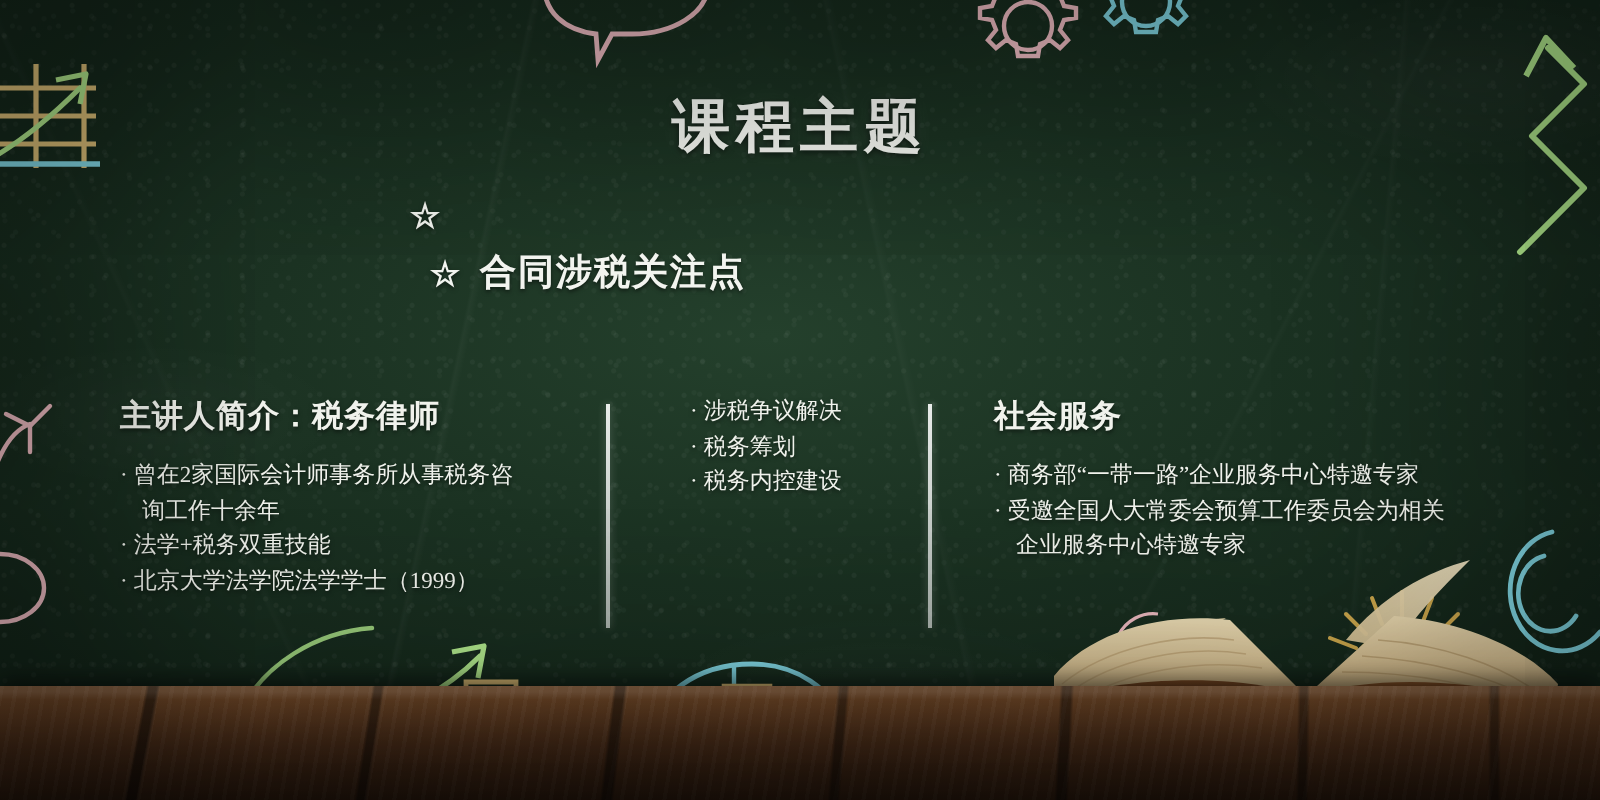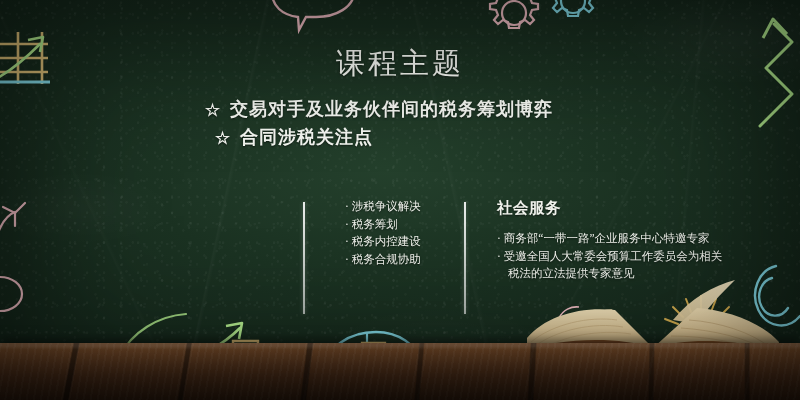--- a/index.html
+++ b/index.html
@@ -54,21 +54,21 @@
     box-shadow: inset 0 0 120px 40px rgba(0,0,0,.42);
   }
 
   
   .deco { position:absolute; pointer-events:none; }
 
   
   .title {
     position:absolute; left:0; right:0; top:44px;
     text-align:center;
-    font-size:29px; font-weight:normal; letter-spacing:3px;
+    font-size:29px; font-weight:bold; letter-spacing:3px;
     color:#f4f6f1;
     text-shadow:0 1px 3px rgba(0,0,0,.6), 0 0 12px rgba(255,255,255,.08);
   }
   .subtitle-wrap {
     position:absolute; left:205px; top:96px;
     color:#f2f4ef;
   }
   .sub-line {
     font-size:18px; font-weight:bold; letter-spacing:1px;
     line-height:27px; white-space:nowrap;
@@ -211,59 +211,70 @@
 
   <svg class="deco" style="left:118px;top:310px;" width="96" height="48" viewBox="0 0 96 48" fill="none">
     <path d="M2 46 C14 22 40 6 68 4" stroke="#aee58a" stroke-width="2.2" fill="none" opacity=".85" stroke-linecap="round"></path>
   </svg>
 
   <div class="title">课程主题</div>
 
   <div class="subtitle-wrap">
     <div class="sub-line">
       <span class="star">☆</span>
-      <span>交易对手及业务伙伴间的税务筹划博弈</span>
     </div>
     <div class="sub-line indent">
       <span class="star">☆</span>
       <span>合同涉税关注点</span>
     </div>
   </div>
 
   <div class="divider" id="divider-1"></div>
   <div class="divider" id="divider-2"></div>
 
   <div class="cols">
 
+    <div class="col" id="col-speaker">
+      <div class="col-head">主讲人简介：税务律师</div>
+      <div class="bullet">
+        <span class="dot">·</span><span>曾在2家国际会计师事务所从事税务咨</span>
+      </div>
+      <div class="bullet cont">
+        <span>询工作十余年</span>
+      </div>
+      <div class="bullet">
+        <span class="dot">·</span><span>法学+税务双重技能</span>
+      </div>
+      <div class="bullet">
+        <span class="dot">·</span><span>北京大学法学院法学学士（1999）</span>
+      </div>
+    </div>
 
     <div class="col" id="col-skills">
       <div class="bullet cont">
         <span class="dot">·</span><span>涉税争议解决</span>
       </div>
       <div class="bullet cont">
         <span class="dot">·</span><span>税务筹划</span>
       </div>
       <div class="bullet cont">
         <span class="dot">·</span><span>税务内控建设</span>
-      </div>
-      <div class="bullet cont">
-        <span class="dot">·</span><span>税务合规协助</span>
       </div>
     </div>
 
     <div class="col" id="col-service">
       <div class="col-head">社会服务</div>
       <div class="bullet">
         <span class="dot">·</span><span>商务部“一带一路”企业服务中心特邀专家</span>
       </div>
       <div class="bullet">
         <span class="dot">·</span><span>受邀全国人大常委会预算工作委员会为相关</span>
       </div>
       <div class="bullet cont">
-        <span>税法的立法提供专家意见</span>
+        <span>企业服务中心特邀专家</span>
       </div>
     </div>
 
   </div>
 
   <svg id="book" viewBox="0 0 295 82" fill="none">
     <defs>
       <linearGradient id="pgL" x1="0" y1="0" x2="0" y2="1">
         <stop offset="0" stop-color="#e8d9b2"></stop>
           <stop offset="1" stop-color="#c0a574"></stop>

